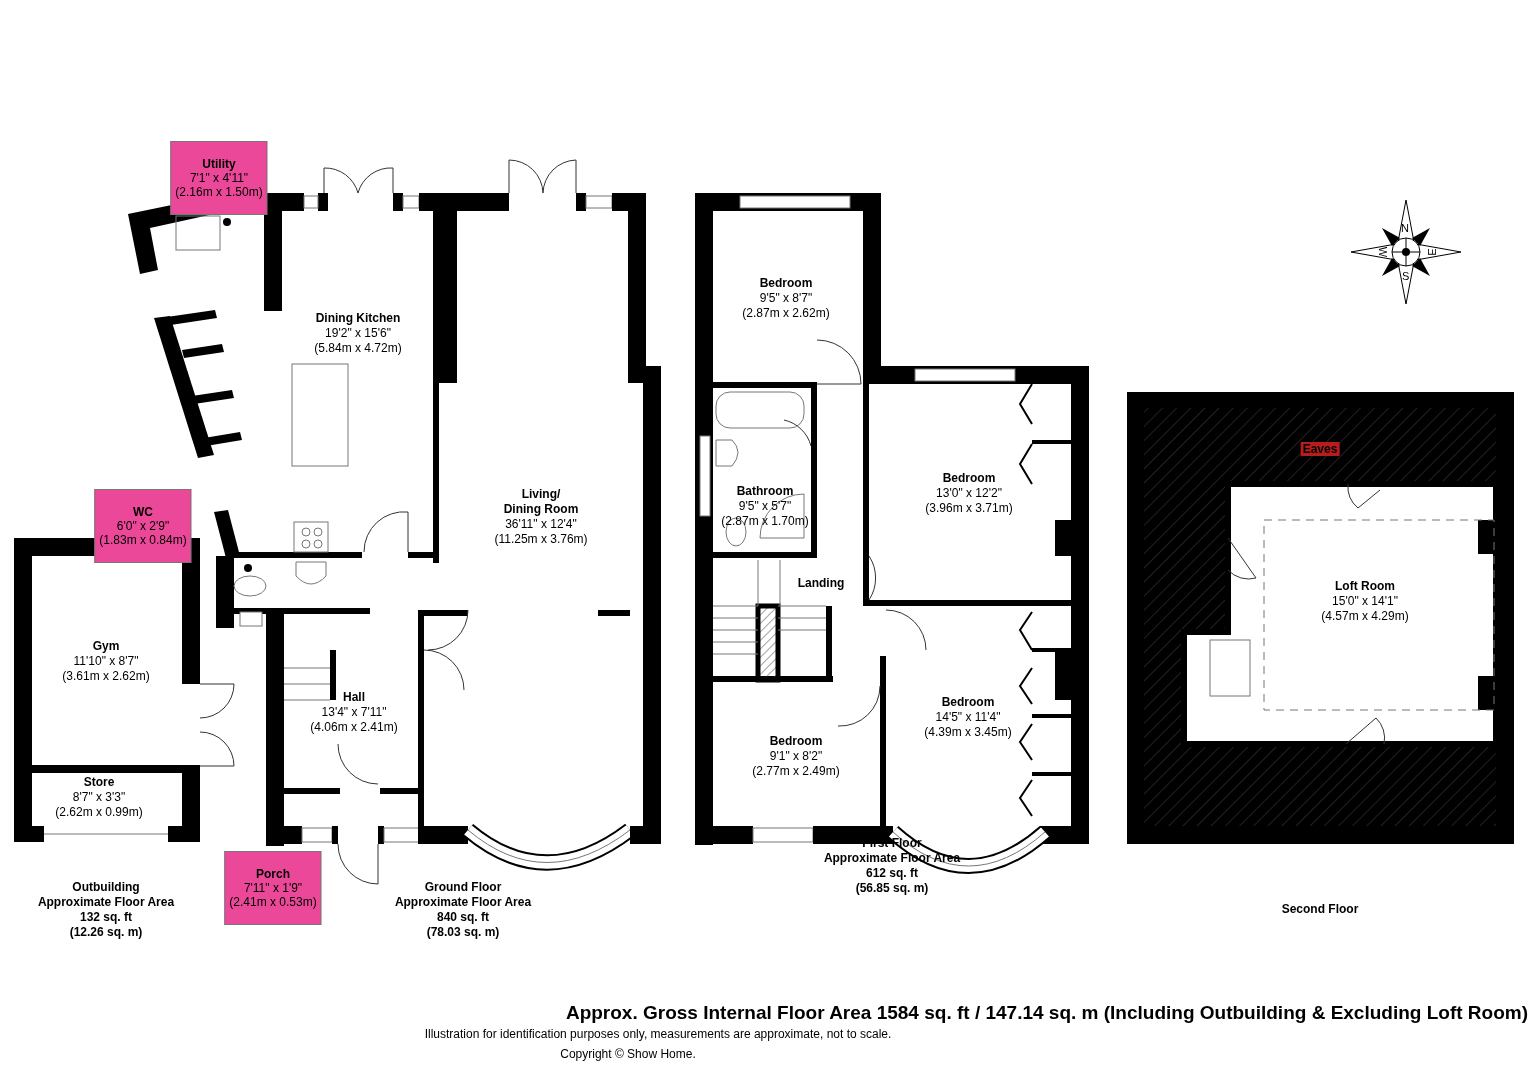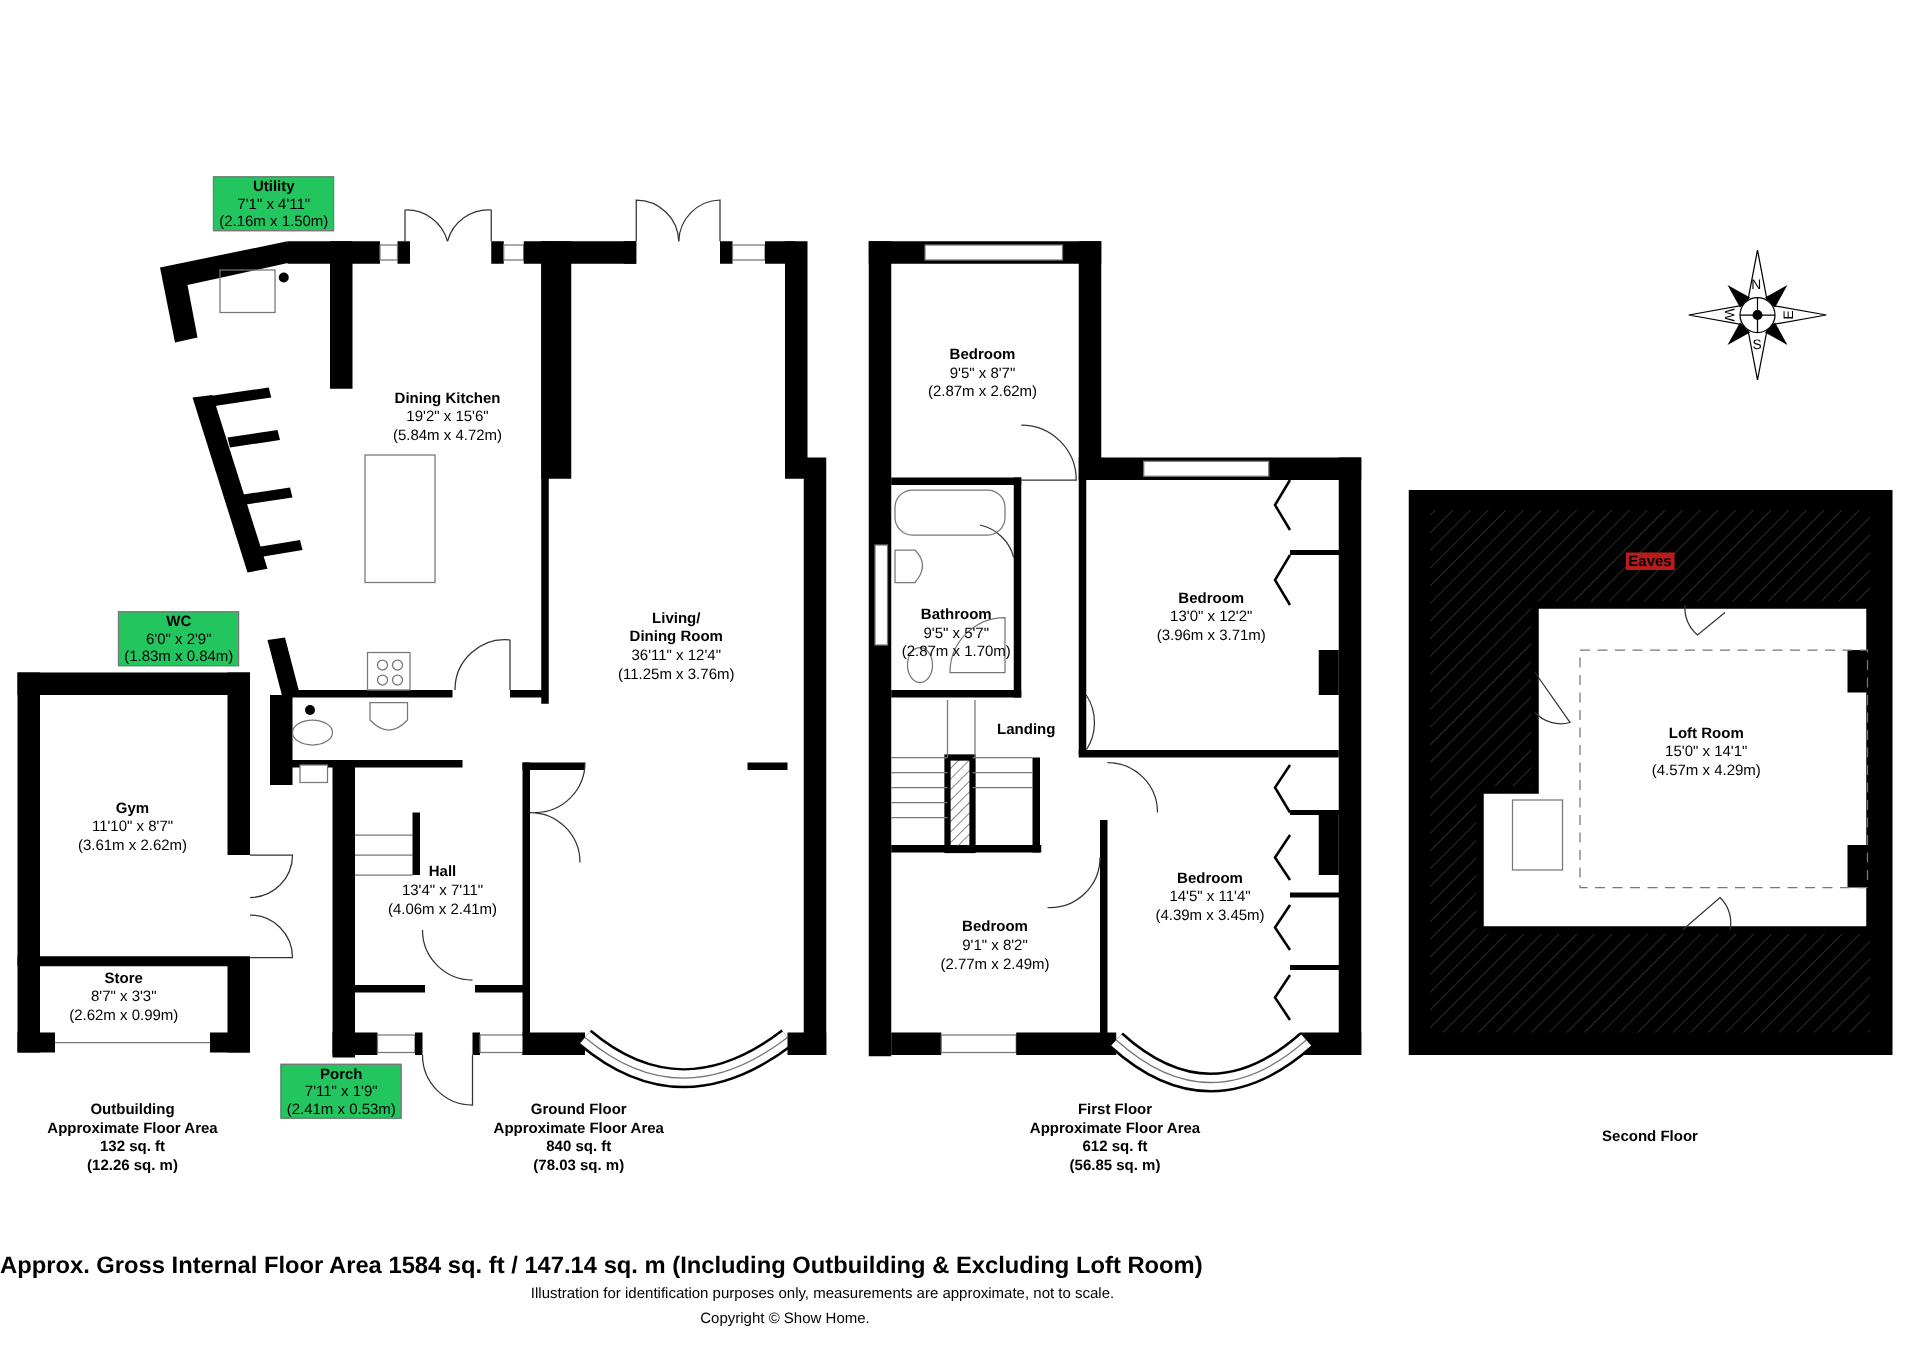--- a/index.html
+++ b/index.html
@@ -1,24 +1,24 @@
 <!DOCTYPE html>
 <html><head>
 <meta charset="utf-8">
 <style>
   html, body { margin: 0; padding: 0; background: #ffffff; }
   body { width: 1528px; height: 1080px; position: relative; overflow: hidden; font-family: "Liberation Sans", sans-serif; color: #000; }
   svg.plan { position: absolute; left: 0; top: 0; }
   .lbl { position: absolute; text-align: center; font-family: "Liberation Sans", sans-serif; line-height: 15px; font-size: 12px; white-space: nowrap; transform: translateX(-50%); }
   .lbl .name { font-weight: bold; display: block; }
   .lbl .dim { display: block; }
-  .boxed { border: 1px solid #777; background: #22c55e; padding: 0 4px; line-height: 14px; }
+  .boxed { border: 1px solid #777; background: #ec4899; padding: 15px 4px; line-height: 14px; }
   .area { position: absolute; text-align: center; font-weight: bold; font-size: 12px; line-height: 15px; transform: translateX(-50%); white-space: nowrap; }
   .area span { display: block; }
-  .footer-main { position: absolute; left: 0; width: 1528px; top: 1002px; text-align: left; font-weight: bold; font-size: 19px; }
+  .footer-main { position: absolute; left: 0; width: 1528px; top: 1002px; text-align: right; font-weight: bold; font-size: 19px; }
   .footer-sub { position: absolute; left: 0; width: 1316px; top: 1027px; text-align: center; font-size: 12px; }
   .footer-copy { position: absolute; left: 0; width: 1256px; top: 1047px; text-align: center; font-size: 12px; }
   .eaves { position: absolute; font-weight: bold; font-size: 12px; background: #b91c1c; padding: 0 2px; transform: translateX(-50%); }
 </style>
 </head>
 <body>
 
 <svg class="plan" width="1528" height="1080" viewBox="0 0 1528 1080" xmlns="http://www.w3.org/2000/svg">
   <defs>
     <pattern id="hatch" patternUnits="userSpaceOnUse" width="10" height="10" patternTransform="rotate(45)">
@@ -328,21 +328,21 @@
   <span>(12.26 sq. m)</span>
 </div>
 
 <div class="area" style="left:463px;top:880px;">
   <span>Ground Floor</span>
   <span>Approximate Floor Area</span>
   <span>840 sq. ft</span>
   <span>(78.03 sq. m)</span>
 </div>
 
-<div class="area" style="left:892px;top:880px;">
+<div class="area" style="left:892px;top:836px;">
   <span>First Floor</span>
   <span>Approximate Floor Area</span>
   <span>612 sq. ft</span>
   <span>(56.85 sq. m)</span>
 </div>
 
 <div class="area" style="left:1320px;top:902px;">
   <span>Second Floor</span>
 </div>
 

